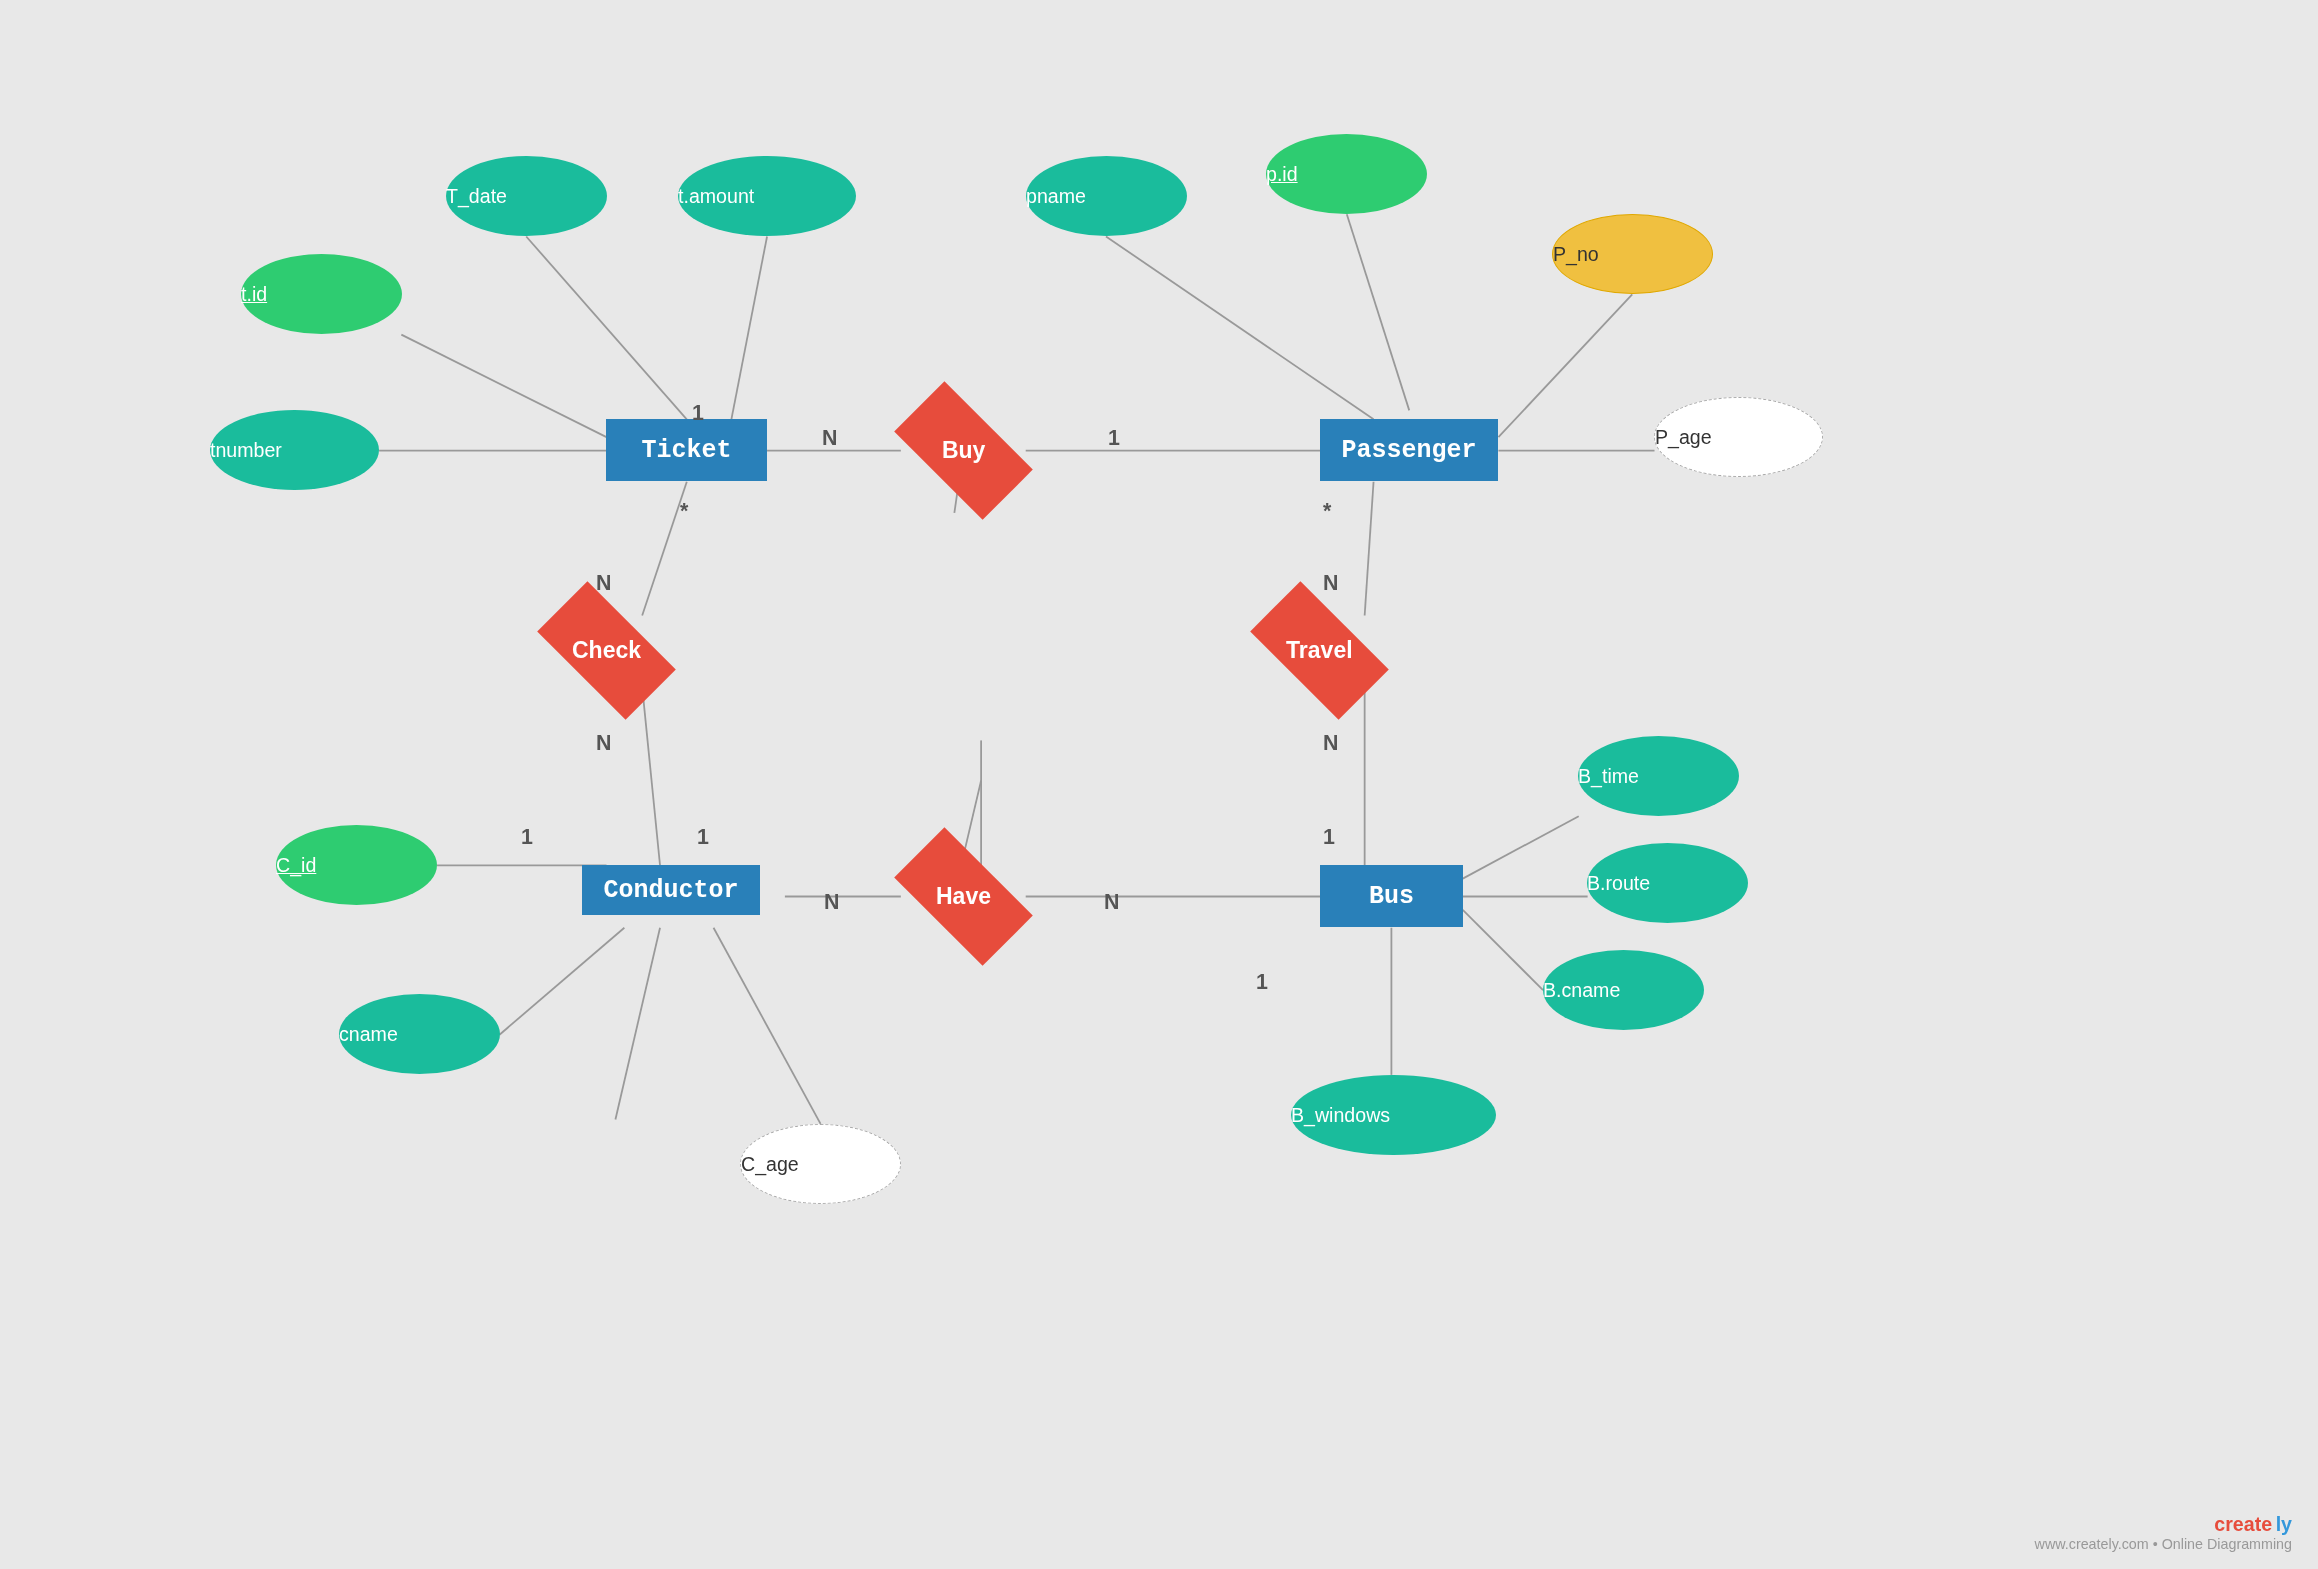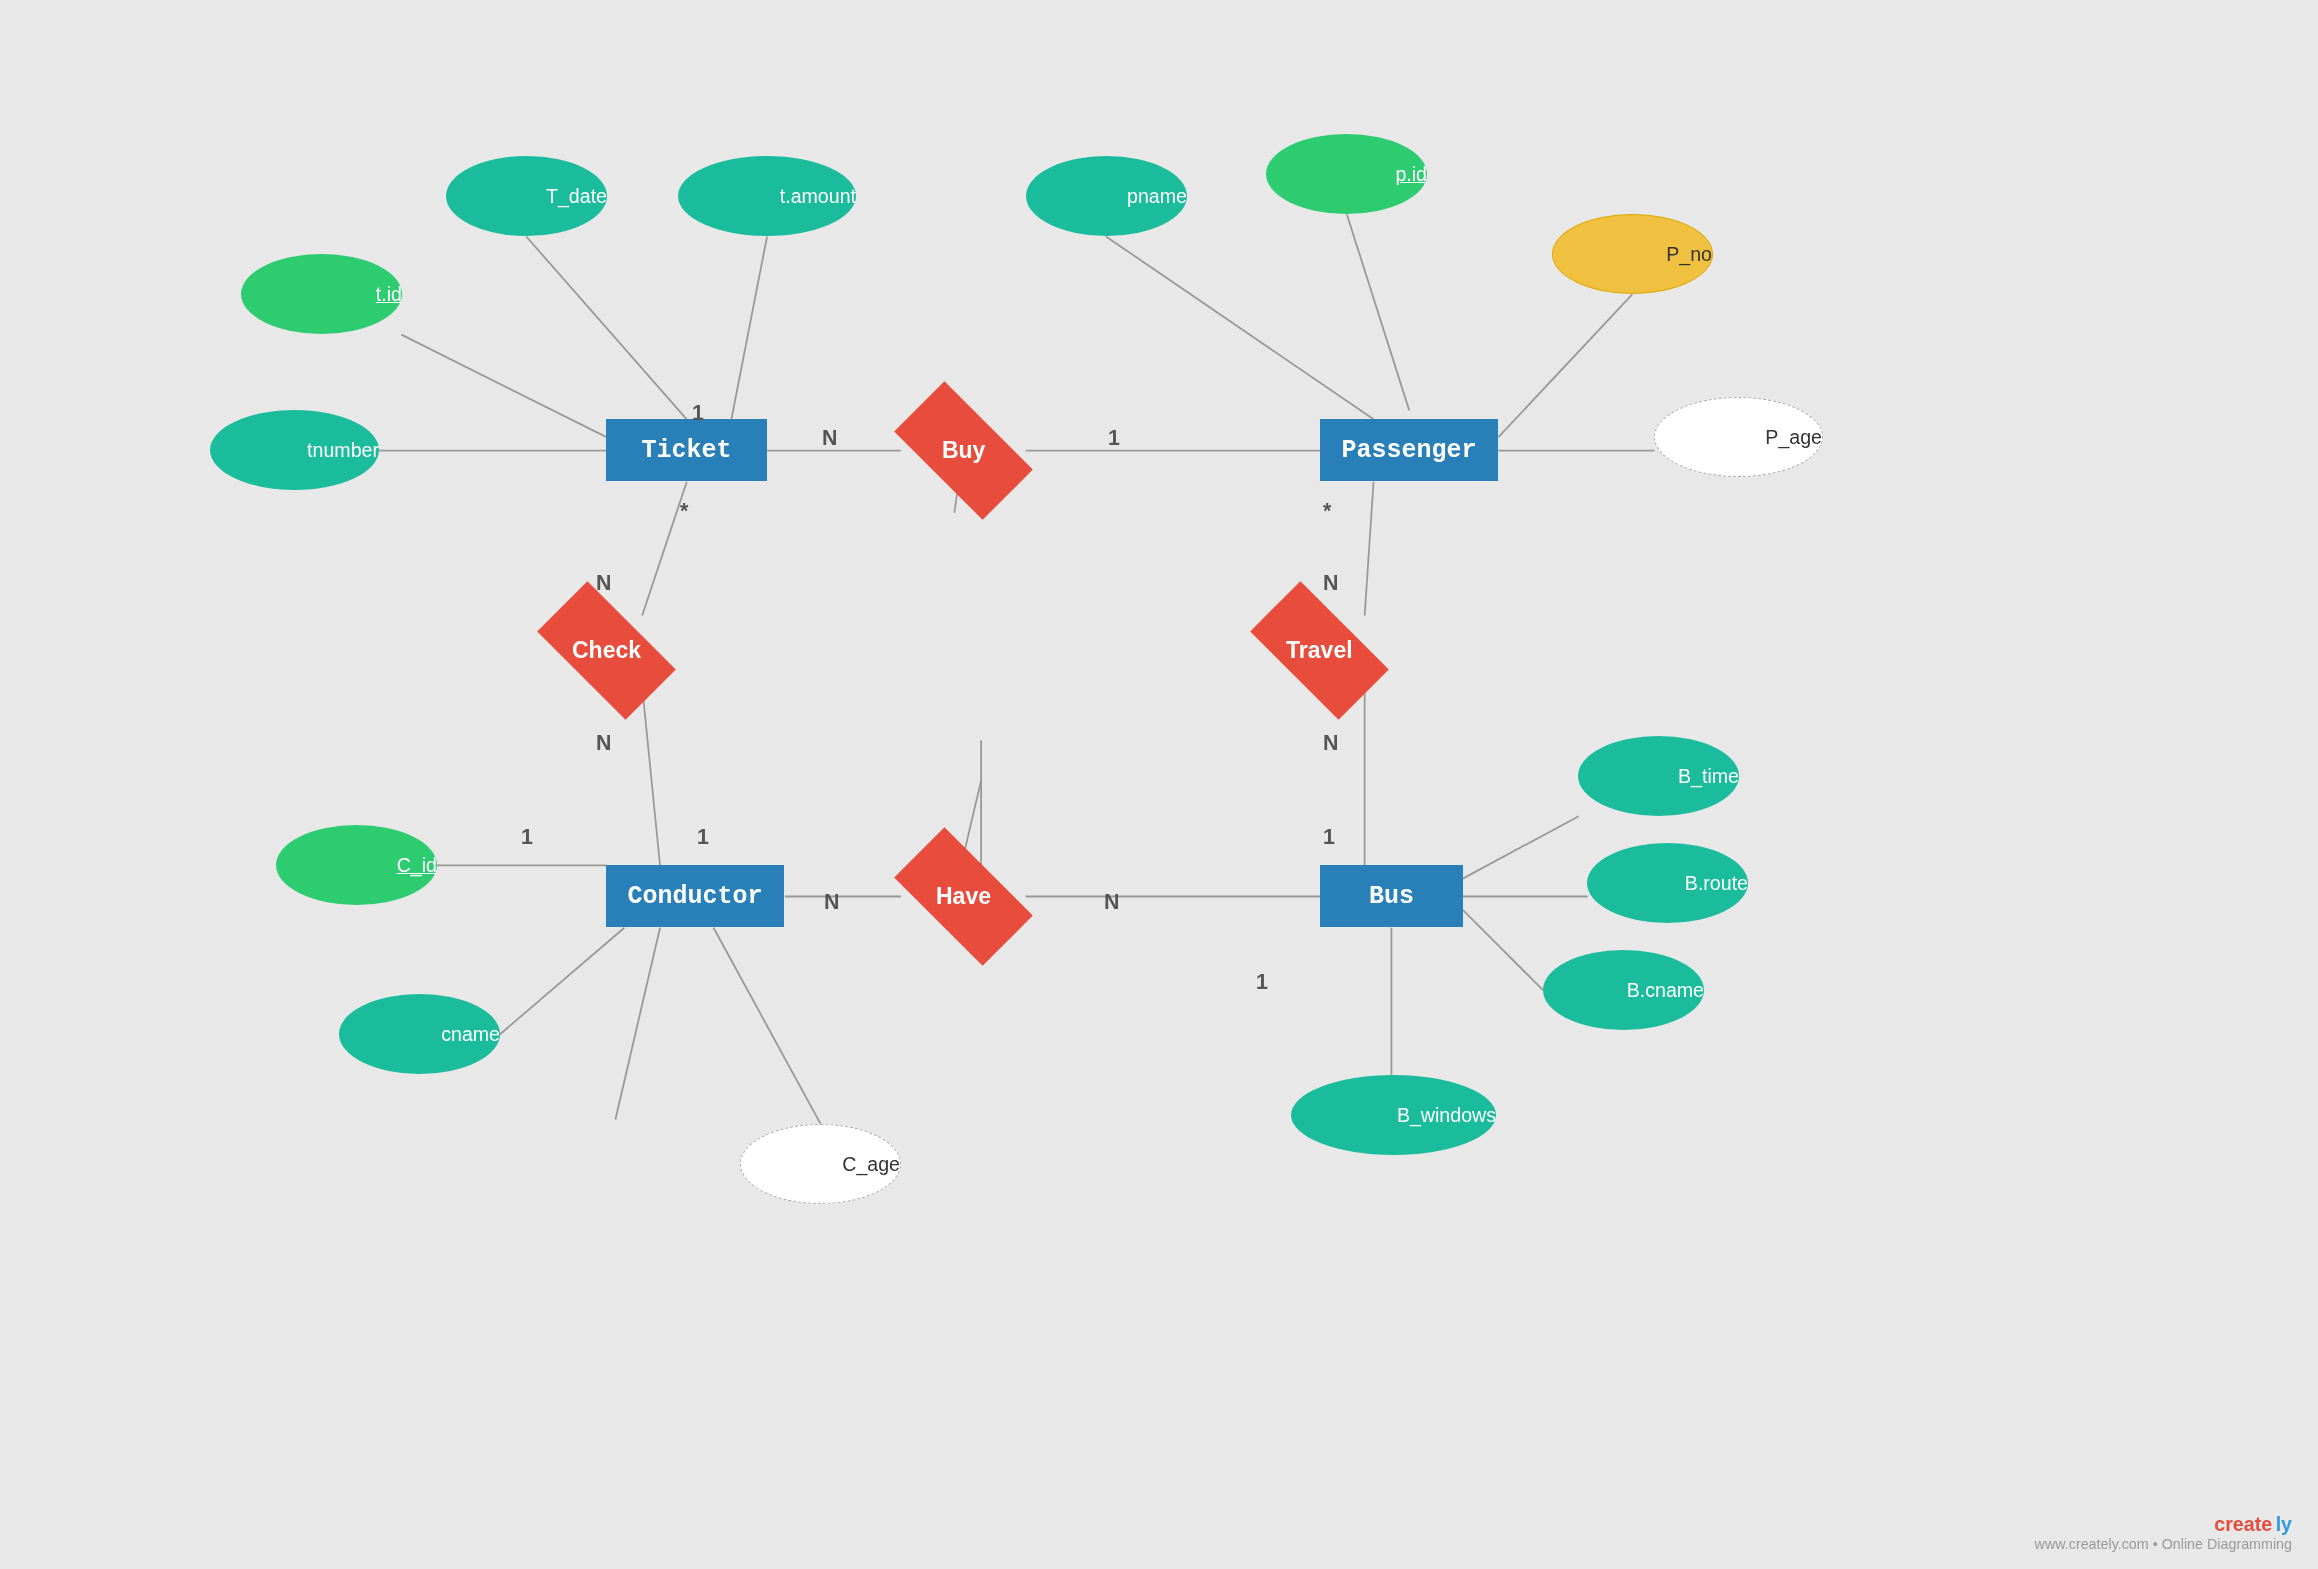--- a/index.html
+++ b/index.html
@@ -53,21 +53,21 @@
     .relationship-label {
       transform: rotate(-45deg);
     }
     .attribute {
       position: absolute;
       background-color: #1abc9c;
       color: white;
       font-size: 19.6px;
       display: flex;
       align-items: center;
-      justify-content: flex-end;
+      justify-content: flex-start;
       border-radius: 50%;
       cursor: pointer;
     }
     .attribute-primary {
       background-color: #2ecc71;
     }
     .attribute-derived {
       background-color: white;
       border: 1.8px dashed #aaa;
       color: #333;
@@ -157,21 +157,21 @@
 
     <line x1="1100" y1="875" x2="1080" y2="960" stroke="#999" stroke-width="2"></line>
   </svg>
 
   <div class="entity" style="left:606px; top:419px; width:161px; height:62px;">
     <span>Ticket</span>
   </div>
   <div class="entity" style="left:1320px; top:419px; width:178px; height:62px;">
     <span>Passenger</span>
   </div>
-  <div class="entity" style="left:606px; top:865px; width:178px; height:62px;text-align:center;">
+  <div class="entity" style="left:582px; top:865px; width:178px; height:50px;text-align:center;">
     <span>Conductor</span>
   </div>
   <div class="entity" style="left:1320px; top:865px; width:143px; height:62px;">
     <span>Bus</span>
   </div>
 
   <div class="relationship" style="left:901px; top:415px;">
     <span class="relationship-label">Buy</span>
   </div>
   <div class="relationship" style="left:544px; top:615px;">

